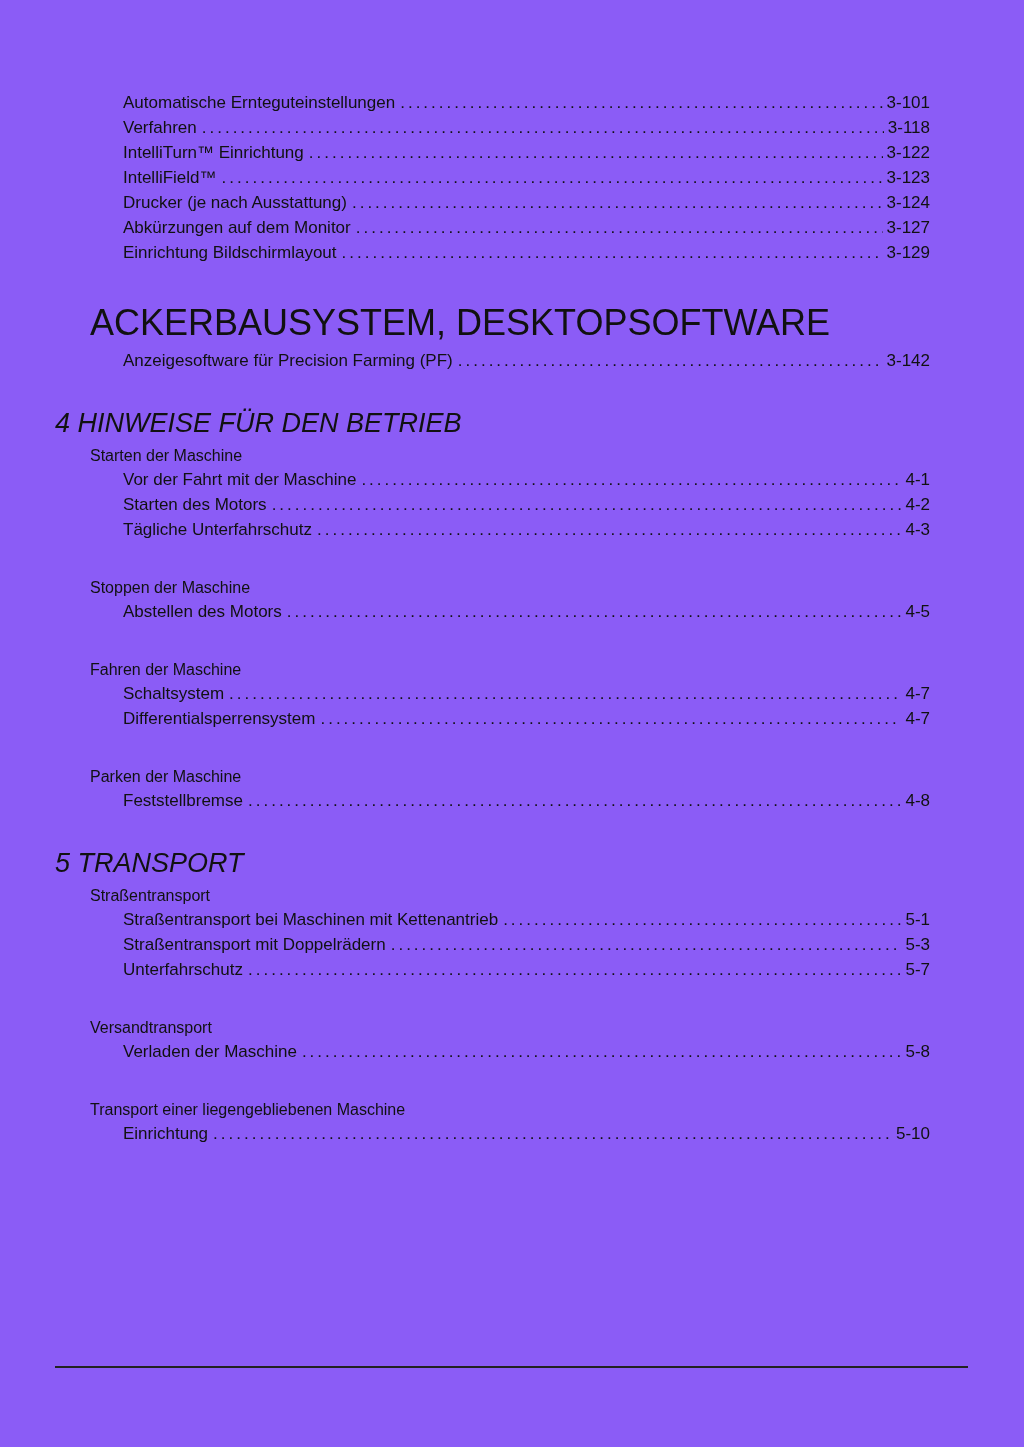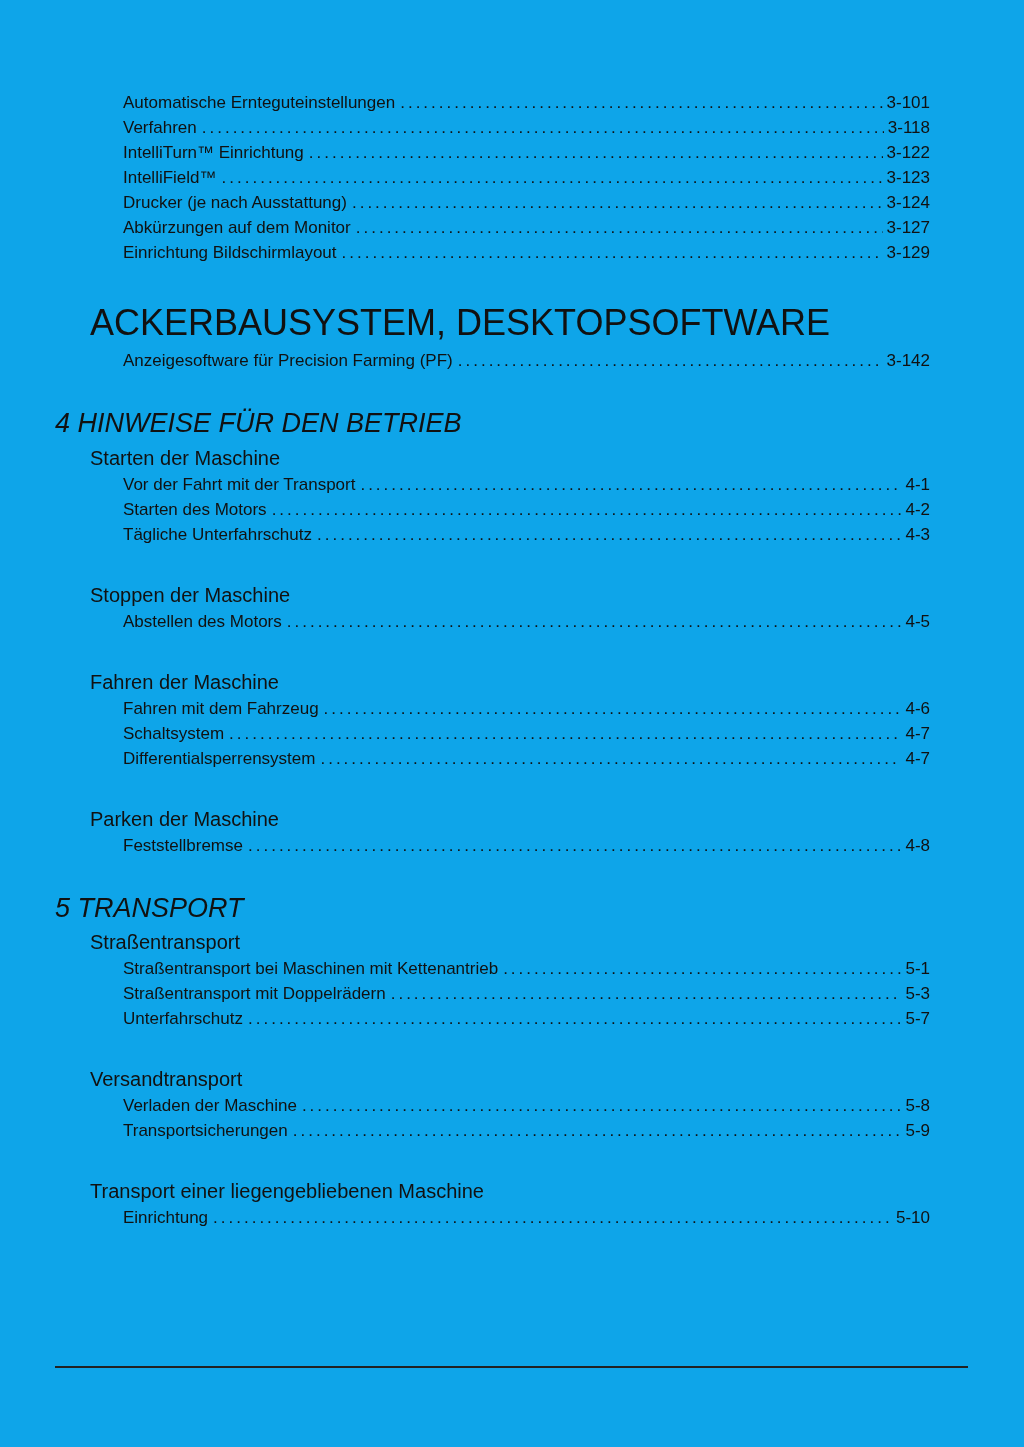--- a/index.html
+++ b/index.html
@@ -1,21 +1,21 @@
 <!DOCTYPE html>
 <html><head>
 <meta charset="utf-8">
 <style>
   * { margin: 0; padding: 0; box-sizing: border-box; }
   html, body { background: #ffffff; }
   .page {
     position: relative;
     width: 1024px;
     height: 1447px;
-    background: #0ea5e9;
+    background: #8b5cf6;
     color: #111111;
     font-family: "Liberation Sans", "DejaVu Sans", sans-serif;
     overflow: hidden;
     margin: 0 auto;
   }
   .content { padding-top: 90px; }
 
   .toc-entry {
     display: flex;
     align-items: baseline;
@@ -43,21 +43,21 @@
     line-height: 1.2;
     margin: 36px 40px 4px 90px;
   }
   .chapter-title {
     font-size: 27px;
     line-height: 1.2;
     margin: 34px 40px 6px 55px;
     font-style: italic;
   }
   .group-title {
-    font-size: 20px;
+    font-size: 16px;
     line-height: 1.2;
     margin: 36px 40px 2px 90px;
   }
   .chapter-title + .group-title { margin-top: 6px; }
 
   .footer-rule {
     position: absolute;
     left: 55px;
     top: 1366px;
     width: 913px;
@@ -106,46 +106,41 @@
       </div>
       <div class="section-title">ACKERBAUSYSTEM, DESKTOPSOFTWARE</div>
       <div class="toc-entry">
         <span class="entry-label">Anzeigesoftware für Precision Farming (PF)</span>
         <span class="dots"></span>
         <span class="entry-page">3-142</span>
       </div>
       <div class="chapter-title">4 HINWEISE FÜR DEN BETRIEB</div>
       <div class="group-title">Starten der Maschine</div>
       <div class="toc-entry">
-        <span class="entry-label">Vor der Fahrt mit der Transport</span>
+        <span class="entry-label">Vor der Fahrt mit der Maschine</span>
         <span class="dots"></span>
         <span class="entry-page">4-1</span>
       </div>
       <div class="toc-entry">
         <span class="entry-label">Starten des Motors</span>
         <span class="dots"></span>
         <span class="entry-page">4-2</span>
       </div>
       <div class="toc-entry">
         <span class="entry-label">Tägliche Unterfahrschutz</span>
         <span class="dots"></span>
         <span class="entry-page">4-3</span>
       </div>
       <div class="group-title">Stoppen der Maschine</div>
       <div class="toc-entry">
         <span class="entry-label">Abstellen des Motors</span>
         <span class="dots"></span>
         <span class="entry-page">4-5</span>
       </div>
       <div class="group-title">Fahren der Maschine</div>
-      <div class="toc-entry">
-        <span class="entry-label">Fahren mit dem Fahrzeug</span>
-        <span class="dots"></span>
-        <span class="entry-page">4-6</span>
-      </div>
       <div class="toc-entry">
         <span class="entry-label">Schaltsystem</span>
         <span class="dots"></span>
         <span class="entry-page">4-7</span>
       </div>
       <div class="toc-entry">
         <span class="entry-label">Differentialsperrensystem</span>
         <span class="dots"></span>
         <span class="entry-page">4-7</span>
       </div>
@@ -171,25 +166,20 @@
         <span class="entry-label">Unterfahrschutz</span>
         <span class="dots"></span>
         <span class="entry-page">5-7</span>
       </div>
       <div class="group-title">Versandtransport</div>
       <div class="toc-entry">
         <span class="entry-label">Verladen der Maschine</span>
         <span class="dots"></span>
         <span class="entry-page">5-8</span>
       </div>
-      <div class="toc-entry">
-        <span class="entry-label">Transportsicherungen</span>
-        <span class="dots"></span>
-        <span class="entry-page">5-9</span>
-      </div>
       <div class="group-title">Transport einer liegengebliebenen Maschine</div>
       <div class="toc-entry">
         <span class="entry-label">Einrichtung</span>
         <span class="dots"></span>
         <span class="entry-page">5-10</span>
       </div>
     </div>
   <div class="footer-rule"></div>
 </div>
 

